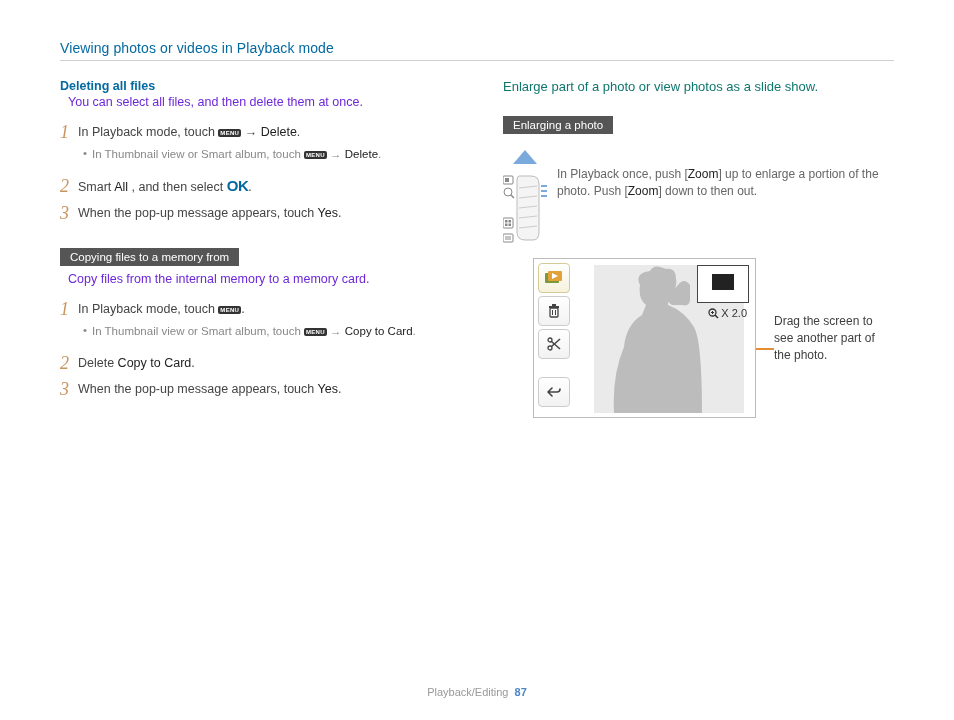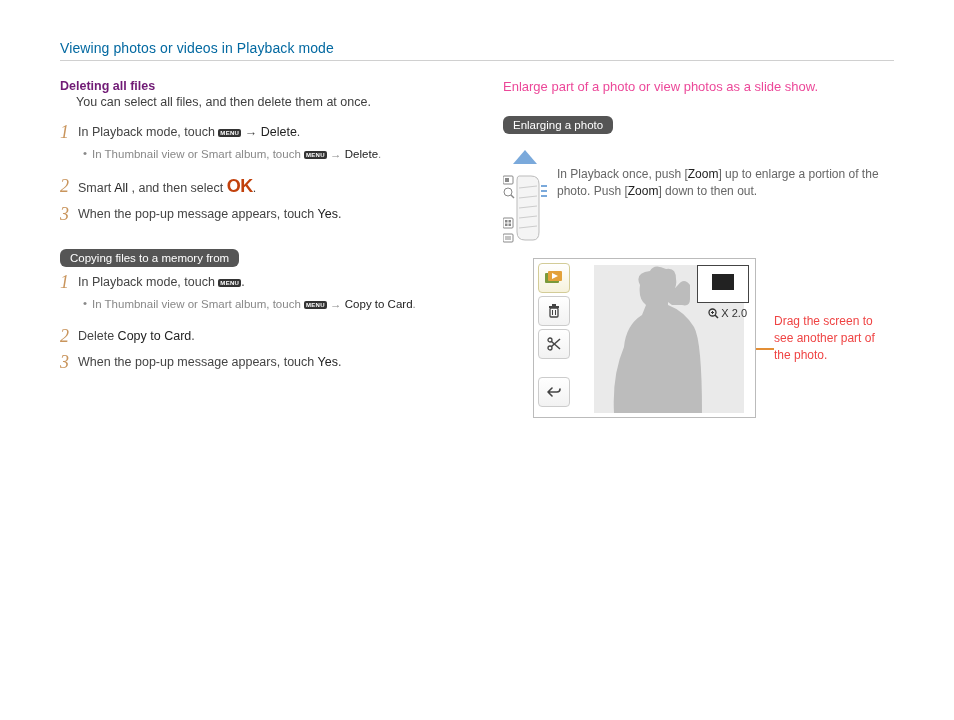--- a/index.html
+++ b/index.html
@@ -2,48 +2,48 @@
 <html><head>
 <meta charset="utf-8">
 <style>
   html,body{margin:0;padding:0;background:#fff;width:954px;height:720px;font-family:Arial,Helvetica,sans-serif;color:#555;-webkit-font-smoothing:antialiased}
   .page{padding:40px 60px 0 60px;box-sizing:border-box;width:954px;height:720px;position:relative}
   .rule{border-top:1px solid #d0d0d0;margin:4px 0 18px 0}
   .header{font-size:14px;color:#0369a1;font-weight:400;letter-spacing:.1px;margin-bottom:2px}
   .cols{display:flex;gap:52px}
   .col{flex:1;min-width:0}
   .ctitle{color:#4b86c6;font-size:17px;font-weight:400;margin:0 0 4px 0}
-  .cdesc{color:#ec4899;font-size:13px;margin:0 0 14px 0}
-  .small-h{color:#701a75;font-size:12.5px;font-weight:700;margin:0 0 2px 0}
-  .small-p{color:#404040;font-size:12.5px;margin:0 0 14px 16px}
+  .cdesc{color:#0f766e;font-size:13px;margin:0 0 14px 0}
+  .small-h{color:#0369a1;font-size:12.5px;font-weight:700;margin:0 0 2px 0}
+  .small-p{color:#6d28d9;font-size:12.5px;margin:0 0 14px 8px}
   .step{display:flex;align-items:flex-start;margin-bottom:8px;font-size:12.5px;color:#444}
   .num{font-family:Georgia,'Times New Roman',serif;font-style:italic;color:#c9955d;font-size:18px;line-height:18px;width:18px;flex-shrink:0}
   .step .body{flex:1;line-height:18px}
   .sub{display:flex;align-items:flex-start;margin:4px 0 6px 0;font-size:11.5px;color:#888}
   .sub .dot{width:14px;flex-shrink:0;text-align:center;line-height:16px}
-  .pill{display:inline-block;background:#555;color:#fff;font-size:11.5px;padding:3px 10px;border-radius:6px;margin:8px 0 6px 0}
+  .pill{display:inline-block;background:#555;color:#fff;font-size:11.5px;padding:3px 10px;border-radius:0;margin:8px 0 6px 0}
   .menuicon{display:inline-flex;align-items:center;justify-content:center;background:#333;color:#fff;font-size:6px;font-weight:700;padding:1px 2px;border-radius:2px;vertical-align:middle;line-height:1;letter-spacing:.3px}
-  .okicon{display:inline-block;font-weight:800;color:#c2410c;font-size:18px;vertical-align:baseline;letter-spacing:-.5px}
+  .okicon{display:inline-block;font-weight:800;color:#0369a1;font-size:15px;vertical-align:baseline;letter-spacing:-.5px}
   b{color:#222;font-weight:400}
   
   .zoom-block{display:flex;align-items:flex-start;gap:10px;margin-bottom:10px}
   .zoom-illus{width:44px;flex-shrink:0}
   .zoom-text{font-size:12px;color:#666;line-height:17px;padding-top:16px}
   .screen-wrap{display:flex;align-items:center;gap:0;position:relative;padding-left:30px;}
   .screen{border:1px solid #bbb;width:242px;height:160px;position:relative;background:#fff;box-sizing:border-box}
   .tbwrap{position:absolute;left:4px;top:4px;width:30px;display:flex;flex-direction:column;gap:3px}
   .tbbtn{width:30px;height:28px;border:1px solid #ccc;border-radius:4px;background:linear-gradient(#fff,#f2f2f2);display:flex;align-items:center;justify-content:center;font-size:13px;color:#333}
   .tb-play{background:linear-gradient(#fff,#f6f2dc);border-color:#d3cc97}
   .tb-play svg{width:18px;height:14px}
   .person{position:absolute;left:60px;top:6px;width:150px;height:148px}
   .mini{position:absolute;right:6px;top:6px;width:50px;height:36px;border:1px solid #444;background:#fff}
   .mini .blk{position:absolute;left:14px;top:8px;width:22px;height:16px;background:#222}
   .zlabel{position:absolute;right:8px;top:48px;font-size:11px;color:#333;display:flex;align-items:center;gap:2px}
   .callout-line{width:18px;height:0;border-top:2px solid #e38e35;margin-top:22px;flex-shrink:0}
-  .callout-txt{font-size:12px;color:#ef4444;line-height:17px;max-width:120px}
+  .callout-txt{font-size:12px;color:#404040;line-height:17px;max-width:120px}
   .footer{position:absolute;bottom:22px;left:0;width:954px;text-align:center;font-size:11px;color:#999}
   .footer .pg{color:#4b86c6;font-weight:600}
   .arrow-up{width:44px;height:18px;margin:0 auto 2px auto}
 </style>
 </head>
 <body>
 
 <div class="page">
   <div class="header">Viewing photos or videos in Playback mode</div>
   <div class="rule"></div>
@@ -85,20 +85,21 @@
 
       <div class="step" style="margin-bottom:18px">
         <div class="num">3</div>
         <div class="body">
           <span>When the pop-up message appears, touch </span>
           <b>Yes</b><span>.</span>
         </div>
       </div>
 
       <div><span class="pill">Copying files to a memory from</span></div>
+      <p class="small-p">Copy files from the internal memory to a memory card.</p>
 
       <div class="step">
         <div class="num">1</div>
         <div class="body">
           <span>In Playback mode, touch </span>
           <span class="menuicon">MENU</span><span>.</span>
           <div class="sub">
             <span class="dot">•</span>
             <span>
               <span>In Thumbnail view or Smart album, touch </span>
@@ -220,13 +221,16 @@
               </svg>
             <span>X 2.0</span>
           </div>
         </div>
         <div class="callout-line"></div>
         <div class="callout-txt">Drag the screen to see another part of the photo.</div>
       </div>
     </div>
   </div>
 
+  <div class="footer">
+    <span>Playback/Editing</span>&nbsp;&nbsp;<span class="pg">87</span>
+  </div>
 </div>
 
 </body></html>

